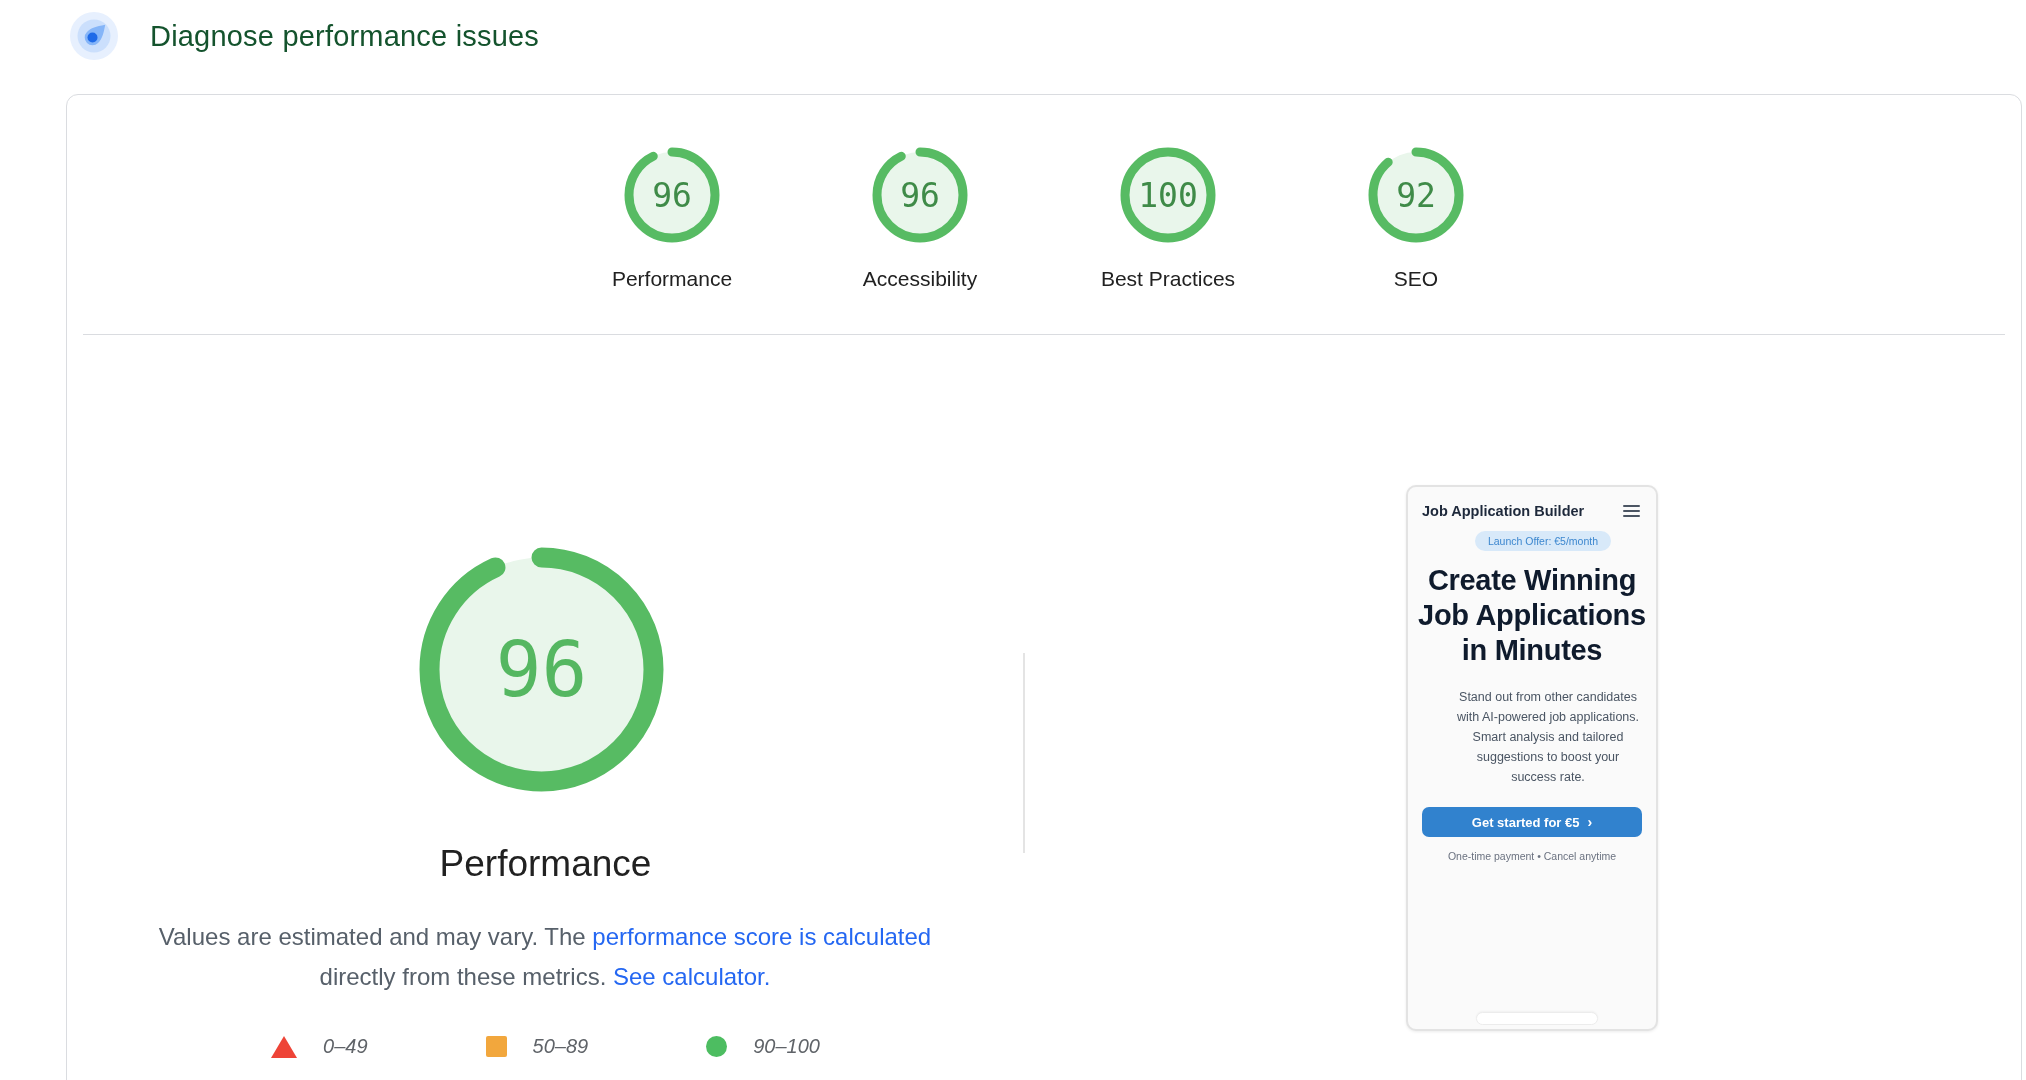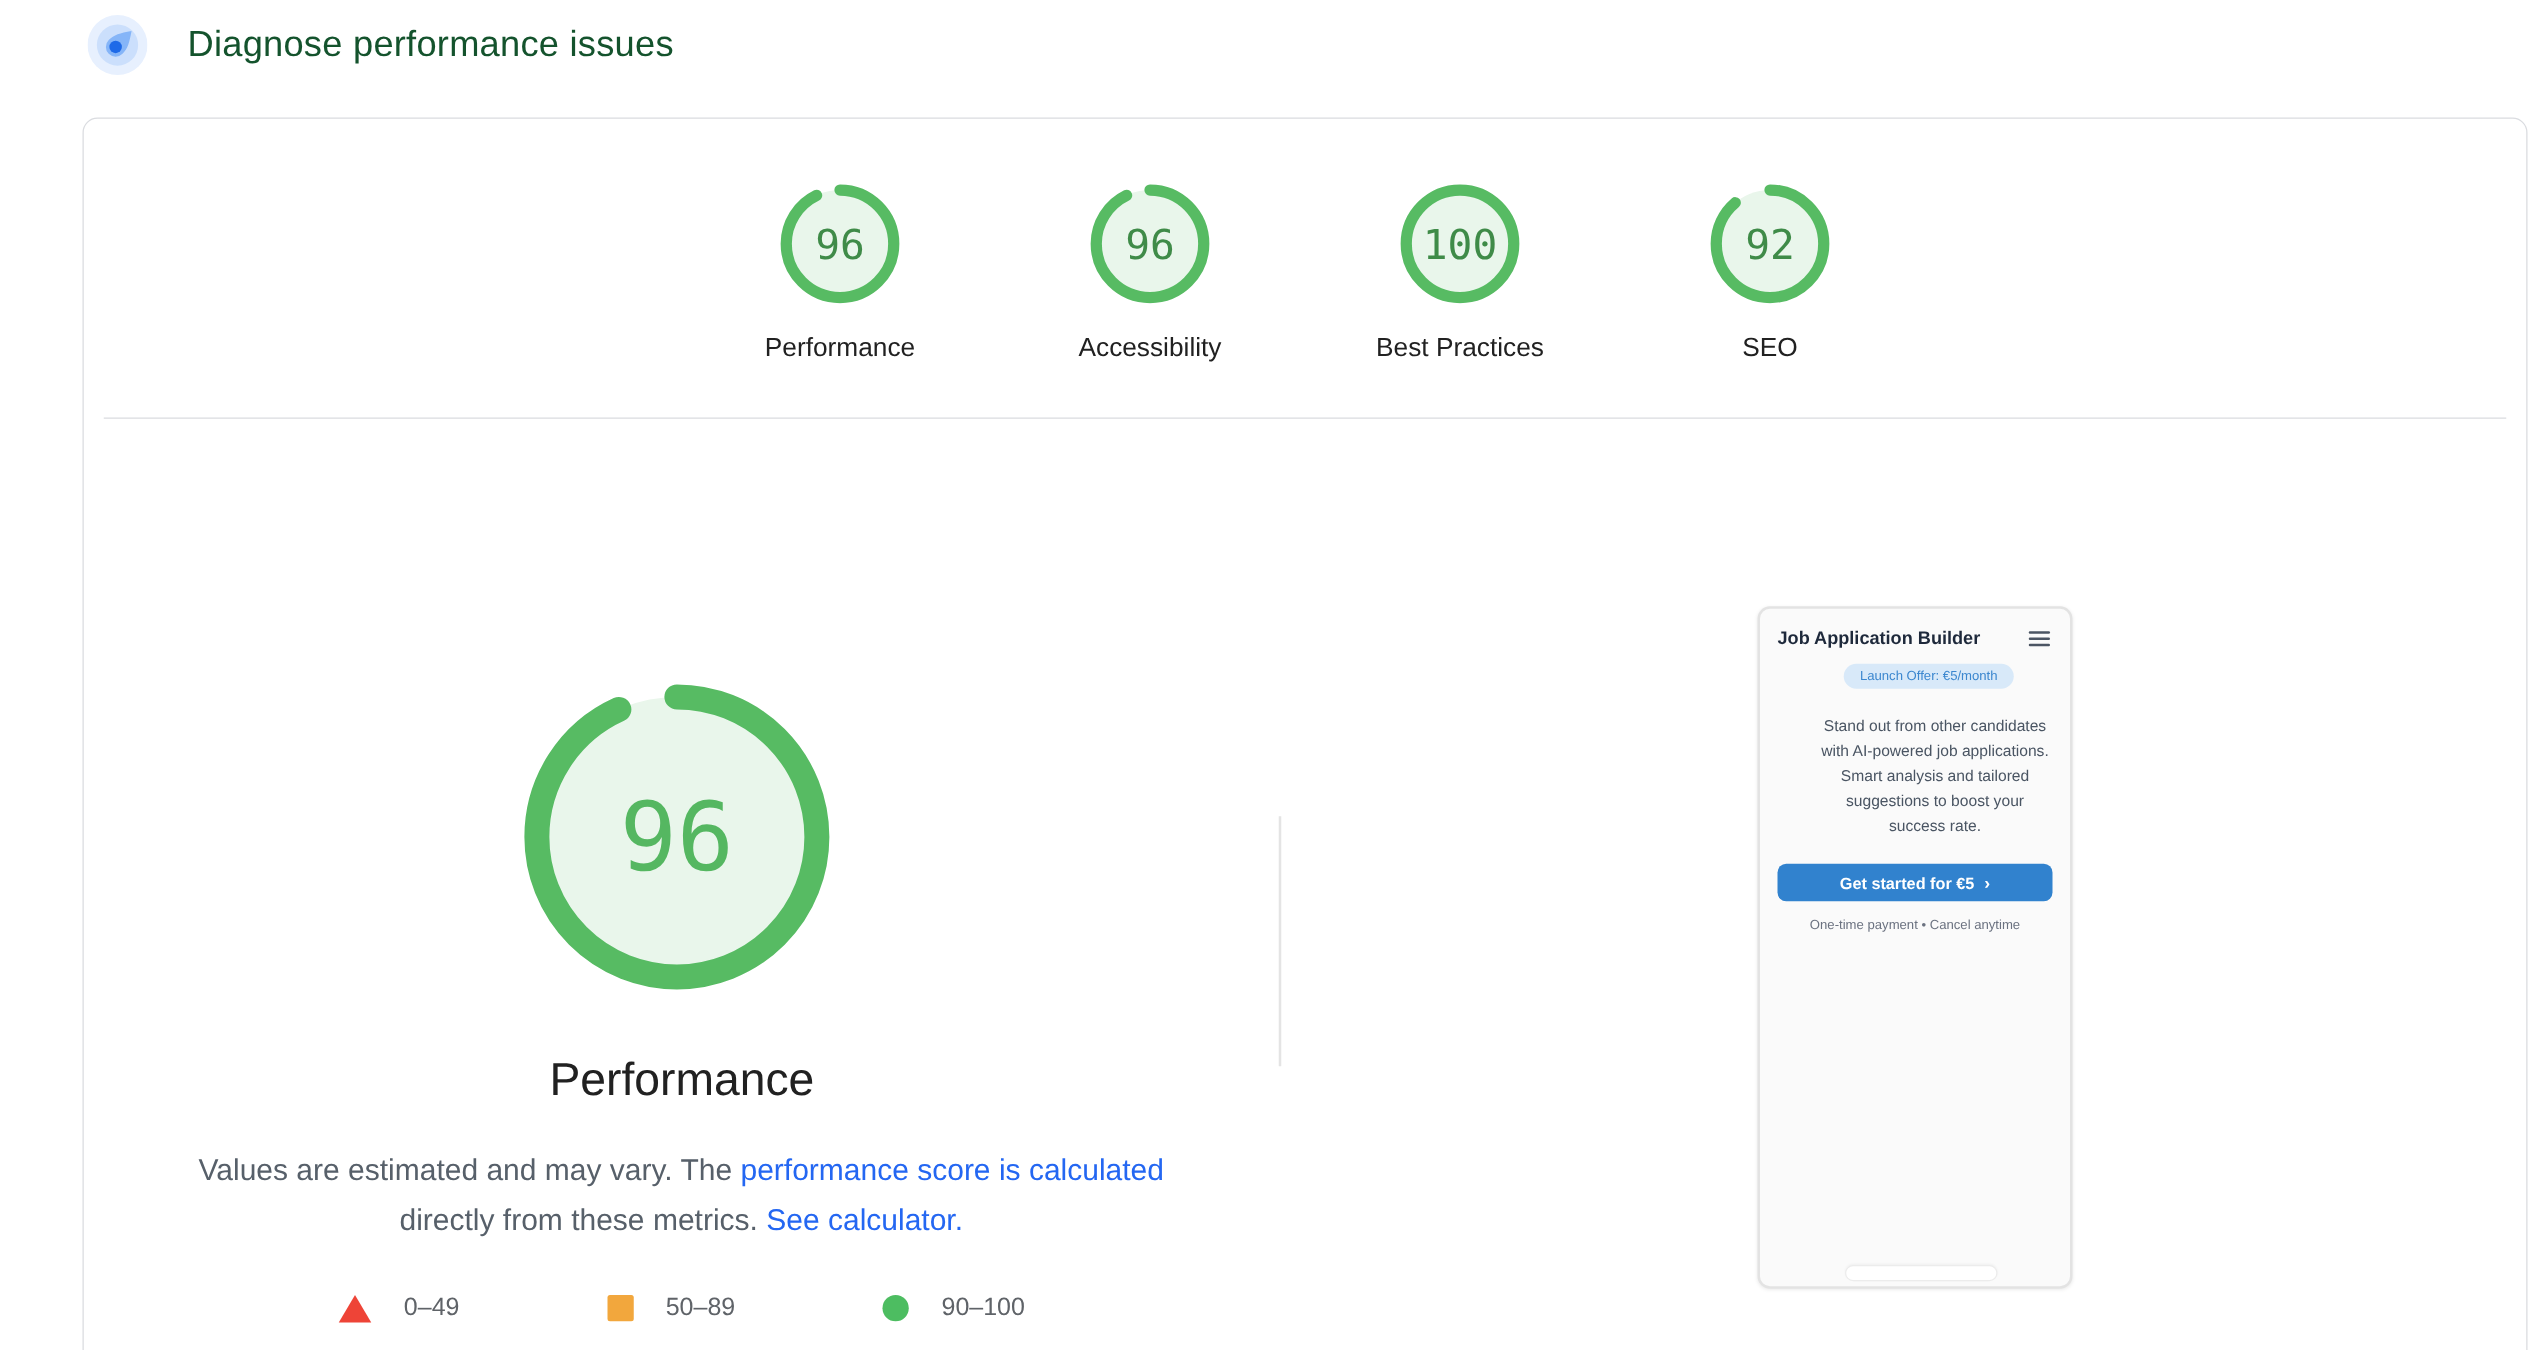--- a/index.html
+++ b/index.html
@@ -33,21 +33,21 @@
     font-family:"DejaVu Sans Mono", monospace; font-size:76px; color:#55b761; }
   .perf-heading { position:absolute; top:748px; left:0; width:957px; text-align:center;
     font-size:37px; color:#212121; }
   .disclaimer { position:absolute; top:822px; left:48px; width:860px; text-align:center;
     font-size:24px; line-height:40px; color:#57606a; }
   .disclaimer a { color:#2467f2; text-decoration:none; cursor:pointer; }
 
   
   .legend { position:absolute; top:940px; left:0; width:957px;
     display:flex; justify-content:center; align-items:center; gap:118px; }
-  .legend-item { display:flex; align-items:center; gap:26px; font-size:20px; color:#5f6368; }
+  .legend-item { display:flex; align-items:center; gap:26px; font-size:20px; color:#5f6368;font-style:italic; }
   .shape-triangle { width:0; height:0; border-left:13px solid transparent; border-right:13px solid transparent;
     border-bottom:22px solid #ee4437; }
   .shape-square { width:21px; height:21px; background:#f2a73d; border-radius:2px; }
   .shape-circle { width:21px; height:21px; background:#4dbd61; border-radius:50%; }
 
   .v-divider { position:absolute; left:956px; top:558px; width:2px; height:200px; background:#e4e4e4; }
 
   
   .thumb { position:absolute; left:1339px; top:390px; width:252px; height:546px;
     background:#fafafa; border:2px solid #e3e3e3; border-radius:10px;
@@ -175,20 +175,21 @@
       <span class="thumb-title">Job Application Builder</span>
       <span class="hamburger">
           <span></span>
           <span></span>
           <span></span>
         </span>
     </div>
     <div class="thumb-badge-row">
       <span class="thumb-badge">Launch Offer: €5/month</span>
     </div>
+    <div class="thumb-heading">Create Winning Job Applications in Minutes</div>
     <div class="thumb-desc">Stand out from other candidates with AI-powered job applications. Smart analysis and tailored suggestions to boost your success rate.</div>
     <div class="thumb-cta">
       <span>Get started for €5</span>
       <span class="cta-arrow">›</span>
     </div>
     <div class="thumb-note">One-time payment • Cancel anytime</div>
     <div class="thumb-pill"></div>
   </div>
 </div>
 

